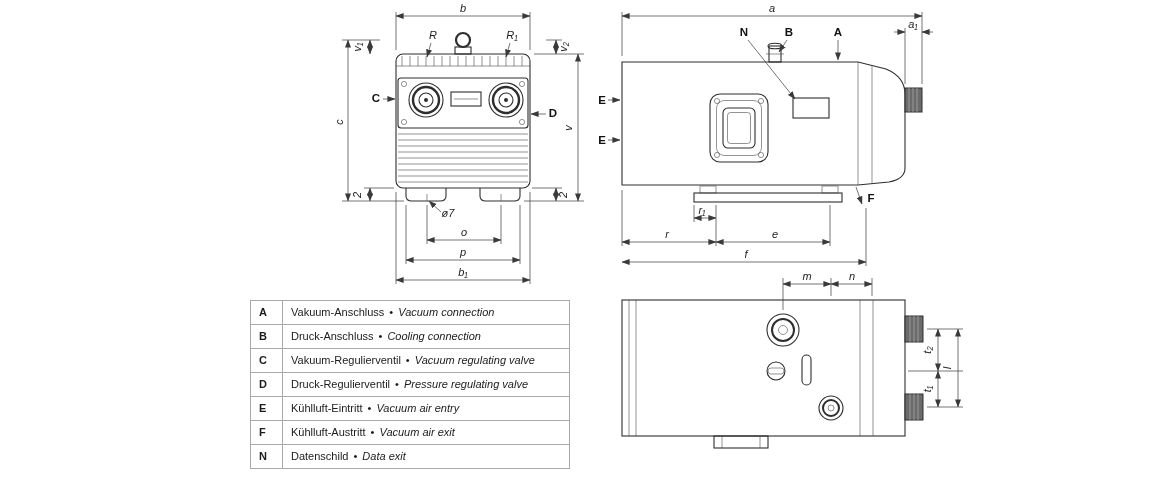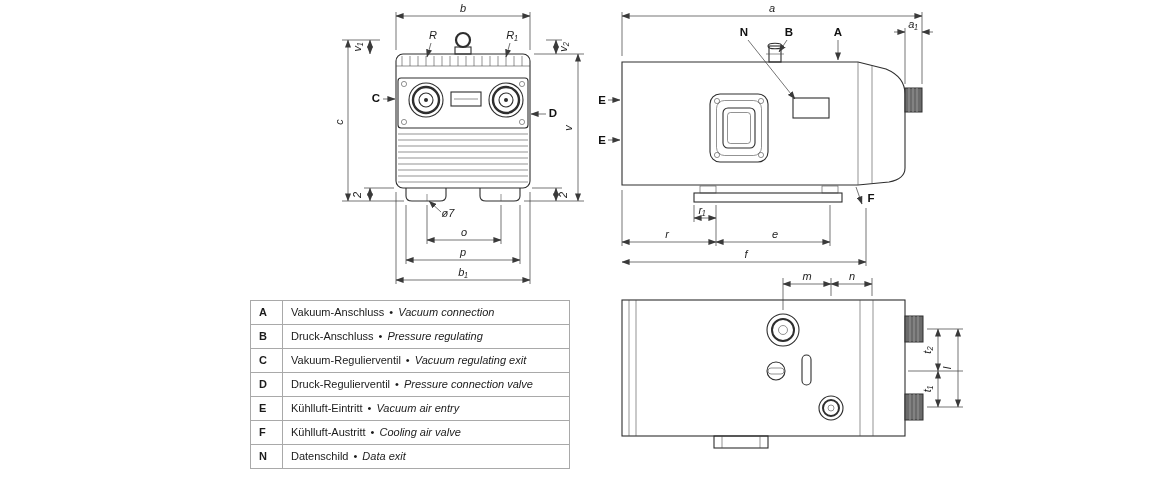--- a/index.html
+++ b/index.html
@@ -279,37 +279,37 @@
 </svg>
 
 <table class="legend">
   <tbody>
     <tr>
       <td class="key">A</td>
       <td class="desc"><span>Vakuum-Anschluss</span><span class="sep">•</span><em>Vacuum connection</em></td>
     </tr>
     <tr>
       <td class="key">B</td>
-      <td class="desc"><span>Druck-Anschluss</span><span class="sep">•</span><em>Pressure regulating</em></td>
+      <td class="desc"><span>Druck-Anschluss</span><span class="sep">•</span><em>Cooling connection</em></td>
     </tr>
     <tr>
       <td class="key">C</td>
-      <td class="desc"><span>Vakuum-Regulierventil</span><span class="sep">•</span><em>Vacuum regulating exit</em></td>
+      <td class="desc"><span>Vakuum-Regulierventil</span><span class="sep">•</span><em>Vacuum regulating valve</em></td>
     </tr>
     <tr>
       <td class="key">D</td>
-      <td class="desc"><span>Druck-Regulierventil</span><span class="sep">•</span><em>Pressure connection valve</em></td>
+      <td class="desc"><span>Druck-Regulierventil</span><span class="sep">•</span><em>Pressure regulating valve</em></td>
     </tr>
     <tr>
       <td class="key">E</td>
       <td class="desc"><span>Kühlluft-Eintritt</span><span class="sep">•</span><em>Vacuum air entry</em></td>
     </tr>
     <tr>
       <td class="key">F</td>
-      <td class="desc"><span>Kühlluft-Austritt</span><span class="sep">•</span><em>Cooling air valve</em></td>
+      <td class="desc"><span>Kühlluft-Austritt</span><span class="sep">•</span><em>Vacuum air exit</em></td>
     </tr>
     <tr>
       <td class="key">N</td>
       <td class="desc"><span>Datenschild</span><span class="sep">•</span><em>Data exit</em></td>
     </tr>
   </tbody>
 </table>
 
 </div>
 

